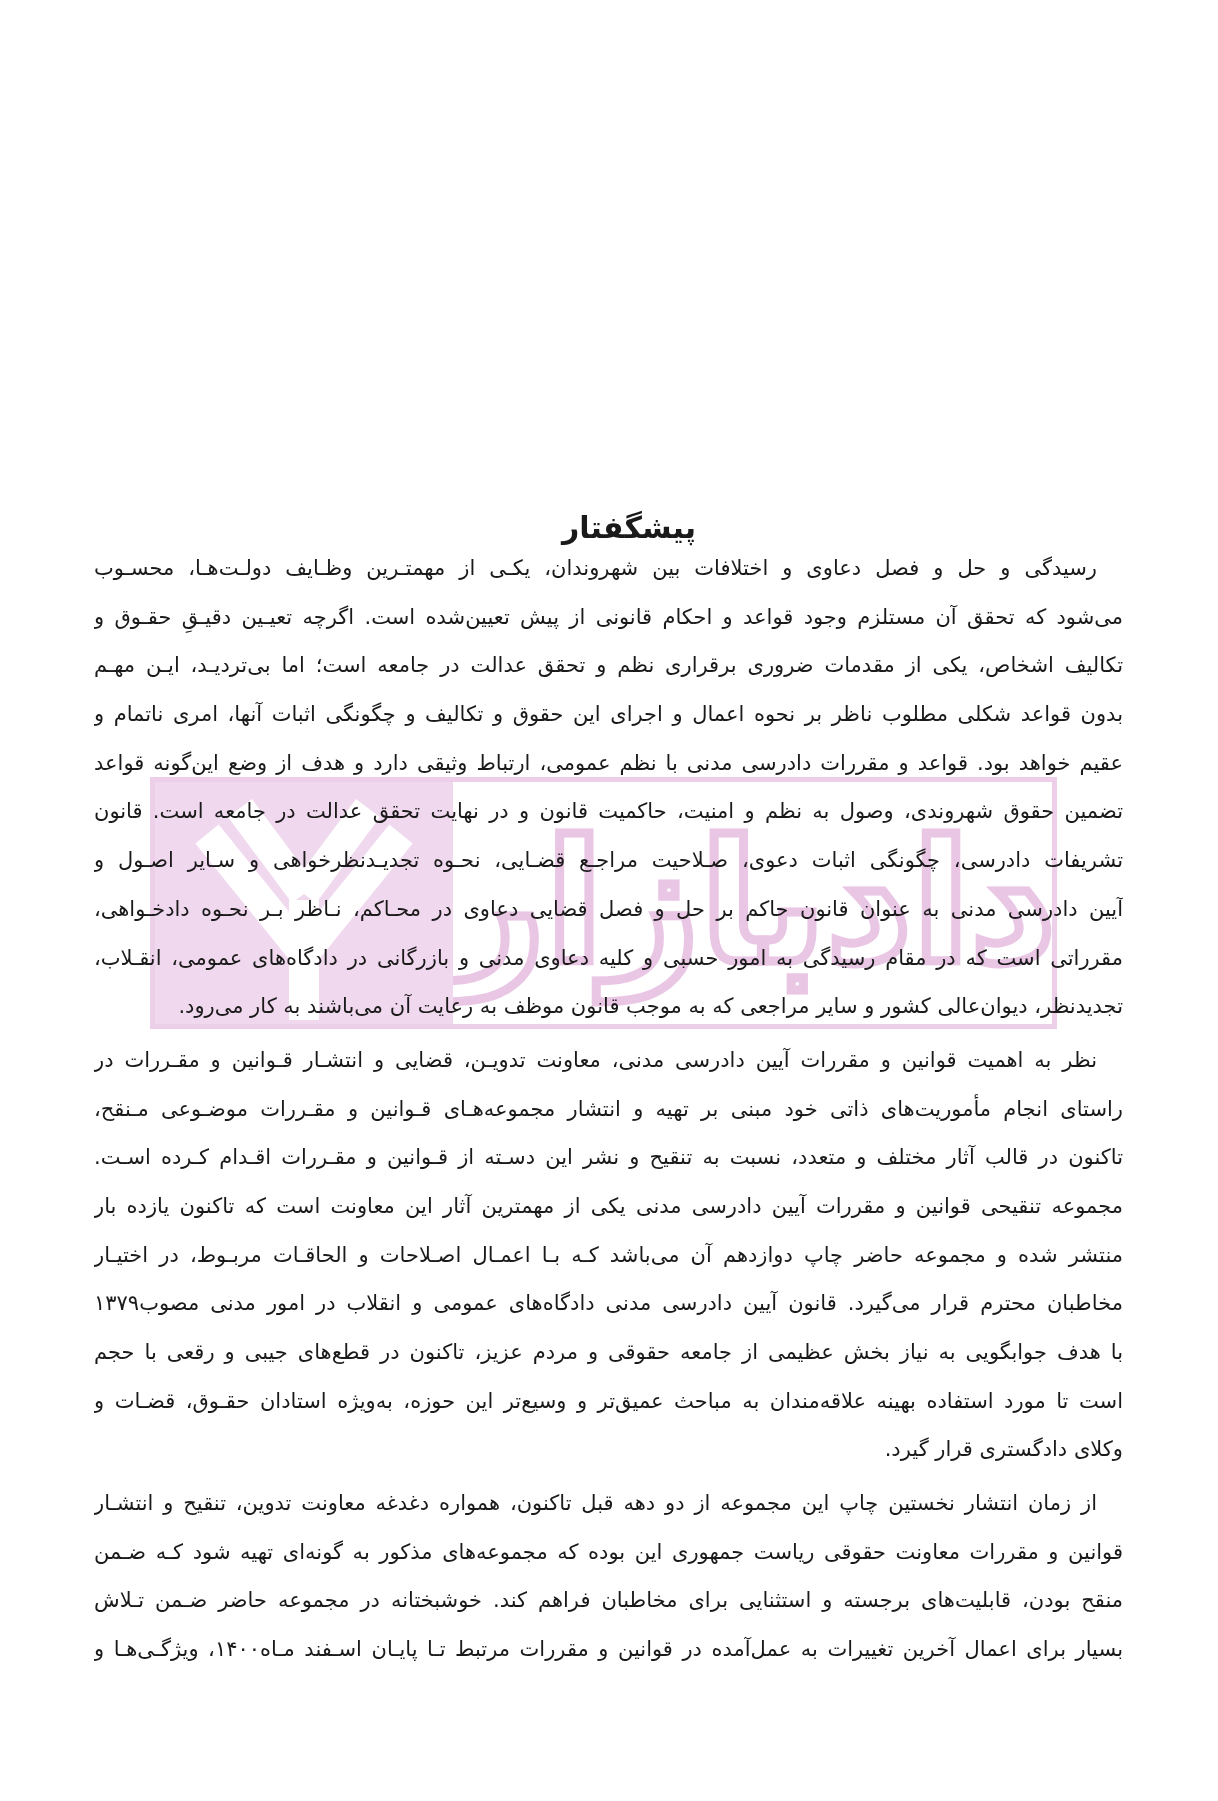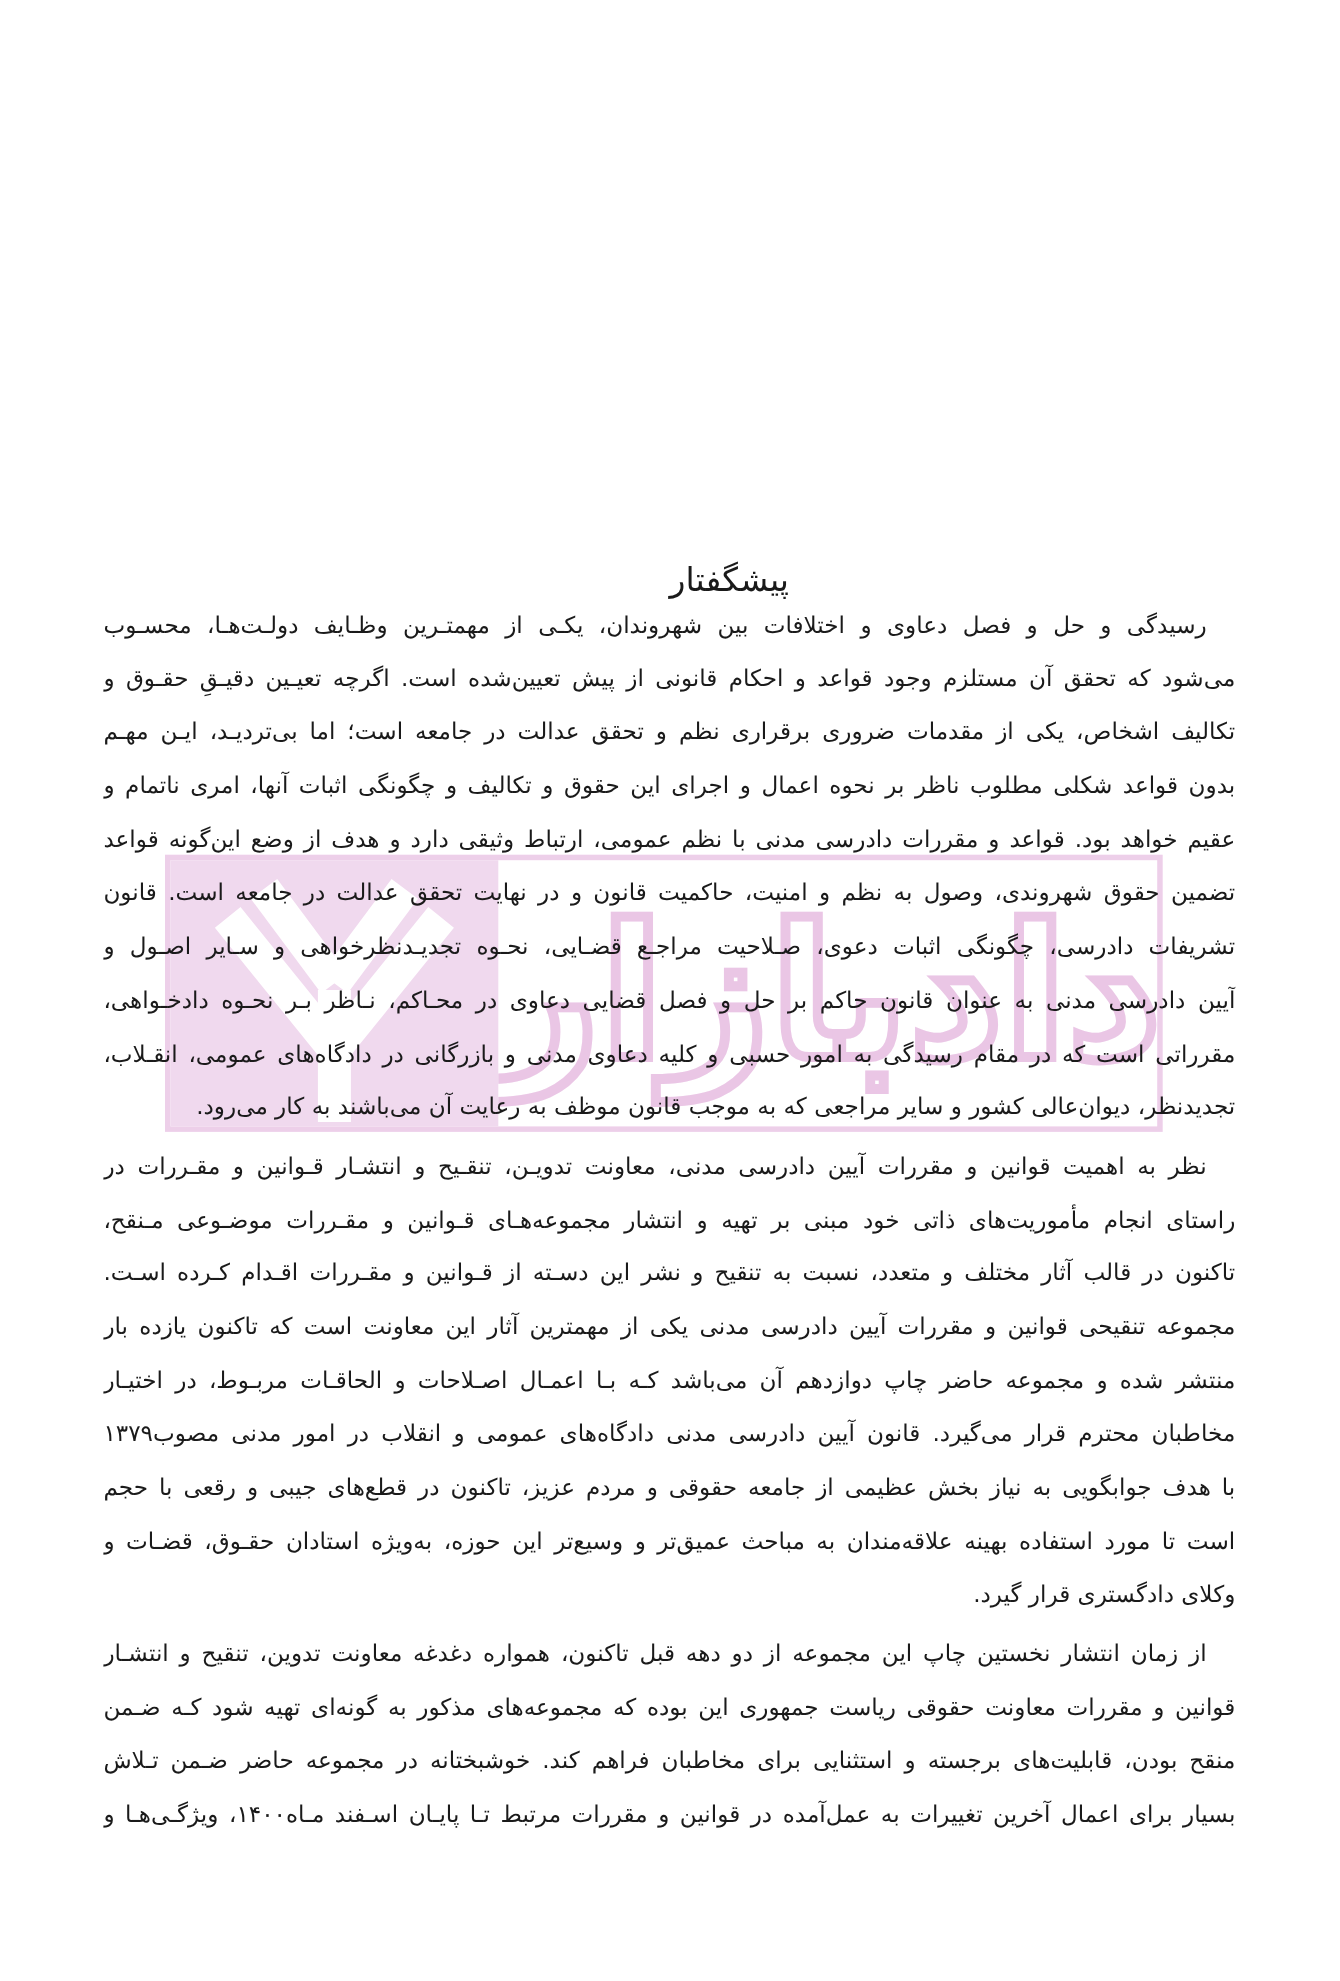--- a/index.html
+++ b/index.html
@@ -7,24 +7,24 @@
     position:relative;
     width:1218px;height:1801px;
     background:#ffffff;
     overflow:hidden;
     direction:rtl;
     font-family:"DejaVu Sans", sans-serif;
     color:#1a1a1a;
   }
   .doc-title{
     position:absolute;
-    top:490px;left:663px;
+    top:490px;left:629px;
     transform:translateX(-50%);
     font-size:30px;
-    font-weight:normal;
+    font-weight:bold;
     white-space:nowrap;
     z-index:2;
   }
   .content{
     position:absolute;
     top:544px;right:95px;
     width:1029px;
     z-index:2;
   }
   .text-line{
@@ -114,21 +114,21 @@
         <div class="text-line">تکالیف اشخاص، یکی از مقدمات ضروری برقراری نظم و تحقق عدالت در جامعه است؛ اما بی‌تردیـد، ایـن مهـم</div>
         <div class="text-line">بدون قواعد شکلی مطلوب ناظر بر نحوه اعمال و اجرای این حقوق و تکالیف و چگونگی اثبات آنها، امری ناتمام و</div>
         <div class="text-line">عقیم خواهد بود. قواعد و مقررات دادرسی مدنی با نظم عمومی، ارتباط وثیقی دارد و هدف از وضع این‌گونه قواعد</div>
         <div class="text-line">تضمین حقوق شهروندی، وصول به نظم و امنیت، حاکمیت قانون و در نهایت تحقق عدالت در جامعه است. قانون</div>
         <div class="text-line">تشریفات دادرسی، چگونگی اثبات دعوی، صـلاحیت مراجـع قضـایی، نحـوه تجدیـدنظرخواهی و سـایر اصـول و</div>
         <div class="text-line">آیین دادرسی مدنی به عنوان قانون حاکم بر حل و فصل قضایی دعاوی در محـاکم، نـاظر بـر نحـوه دادخـواهی،</div>
         <div class="text-line">مقرراتی است که در مقام رسیدگی به امور حسبی و کلیه دعاوی مدنی و بازرگانی در دادگاه‌های عمومی، انقـلاب،</div>
         <div class="text-line last">تجدیدنظر، دیوان‌عالی کشور و سایر مراجعی که به موجب قانون موظف به رعایت آن می‌باشند به کار می‌رود.</div>
       </div>
       <div class="paragraph">
-        <div class="text-line indent">نظر به اهمیت قوانین و مقررات آیین دادرسی مدنی، معاونت تدویـن، تنقـیح و انتشـار قـوانین و مقـررات در</div>
+        <div class="text-line indent">نظر به اهمیت قوانین و مقررات آیین دادرسی مدنی، معاونت تدویـن، قضایی و انتشـار قـوانین و مقـررات در</div>
         <div class="text-line">راستای انجام مأموریت‌های ذاتی خود مبنی بر تهیه و انتشار مجموعه‌هـای قـوانین و مقـررات موضـوعی مـنقح،</div>
         <div class="text-line">تاکنون در قالب آثار مختلف و متعدد، نسبت به تنقیح و نشر این دسـته از قـوانین و مقـررات اقـدام کـرده اسـت.</div>
         <div class="text-line">مجموعه تنقیحی قوانین و مقررات آیین دادرسی مدنی یکی از مهمترین آثار این معاونت است که تاکنون یازده بار</div>
         <div class="text-line">منتشر شده و مجموعه حاضر چاپ دوازدهم آن می‌باشد کـه بـا اعمـال اصـلاحات و الحاقـات مربـوط، در اختیـار</div>
         <div class="text-line">مخاطبان محترم قرار می‌گیرد. قانون آیین دادرسی مدنی دادگاه‌های عمومی و انقلاب در امور مدنی مصوب۱۳۷۹</div>
         <div class="text-line">با هدف جوابگویی به نیاز بخش عظیمی از جامعه حقوقی و مردم عزیز، تاکنون در قطع‌های جیبی و رقعی با حجم</div>
         <div class="text-line">است تا مورد استفاده بهینه علاقه‌مندان به مباحث عمیق‌تر و وسیع‌تر این حوزه، به‌ویژه استادان حقـوق، قضـات و</div>
         <div class="text-line last">وکلای دادگستری قرار گیرد.</div>
       </div>
       <div class="paragraph">

